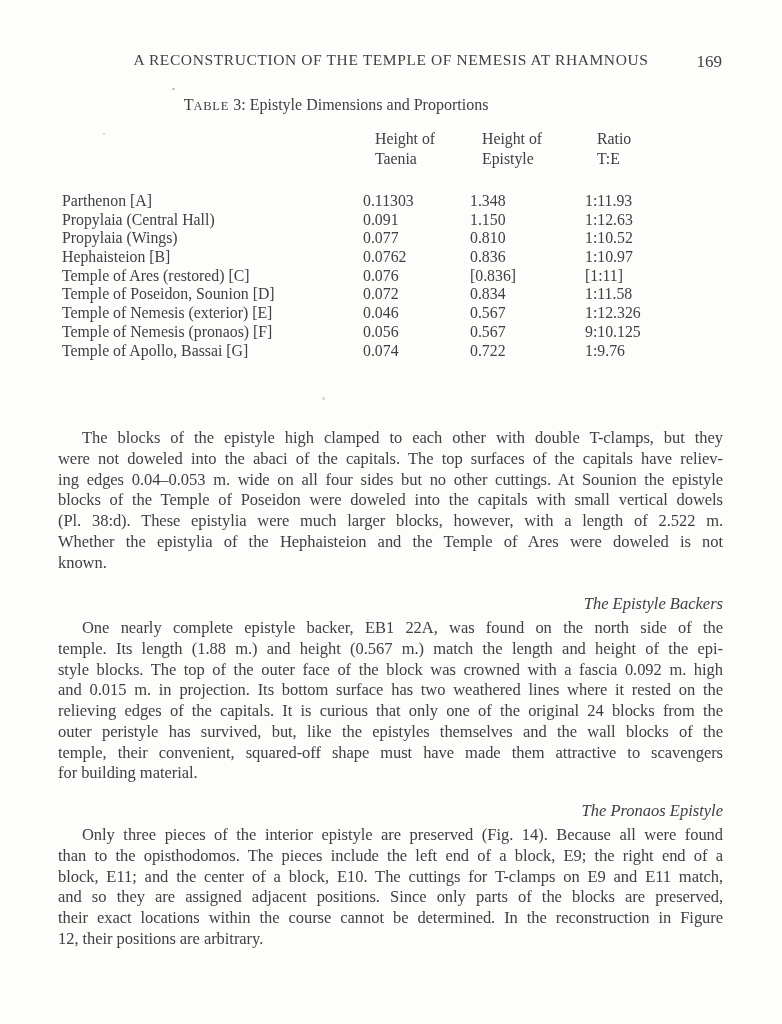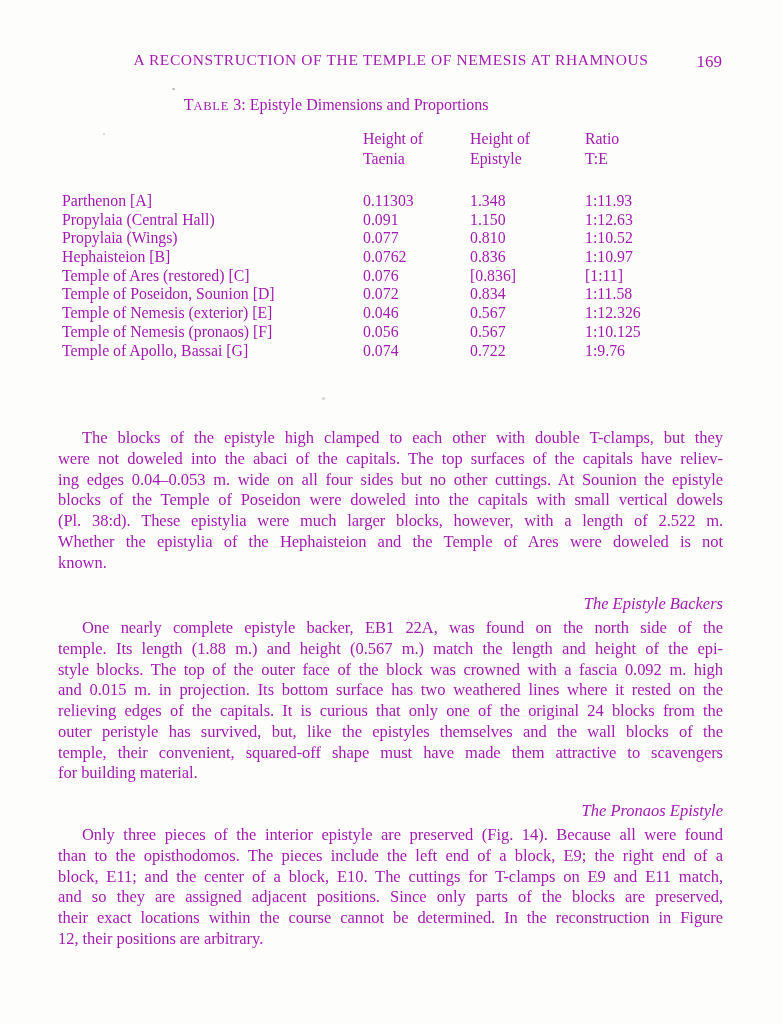--- a/index.html
+++ b/index.html
@@ -6,21 +6,21 @@
     margin: 0;
     padding: 0;
     background: #e8e8e8;
   }
   .page {
     position: relative;
     width: 782px;
     height: 1024px;
     margin: 0 auto;
     background: #fdfdfc;
-    color: #a21caf;
+    color: #404040;
     font-family: "Liberation Serif", "DejaVu Serif", serif;
     overflow: hidden;
   }
   
   .running-head {
     position: absolute;
     top: 51px;
     left: 0;
     width: 782px;
     text-align: center;
@@ -54,20 +54,21 @@
     top: 129px;
     left: 62px;
     width: 660px;
     font-size: 15.8px;
   }
   .thead .hcol {
     position: absolute;
     top: 0;
     line-height: 20px;
     white-space: pre-line;
+    margin-left: 12px;
   }
   .hcol.c2 { left: 301px; }
   .hcol.c3 { left: 408px; }
   .hcol.c4 { left: 523px; }
   
   .tbody {
     position: absolute;
     top: 192px;
     left: 62px;
     width: 680px;
@@ -184,21 +185,21 @@
         <span>Temple of Nemesis (exterior) [E]</span>
         <span>0.046</span>
         <span>0.567</span>
         <span>1:12.326</span>
       </div>
 
       <div class="trow">
         <span>Temple of Nemesis (pronaos) [F]</span>
         <span>0.056</span>
         <span>0.567</span>
-        <span>1:10.125</span>
+        <span>9:10.125</span>
       </div>
 
       <div class="trow">
         <span>Temple of Apollo, Bassai [G]</span>
         <span>0.074</span>
         <span>0.722</span>
         <span>1:9.76</span>
       </div>
 
     </div>

